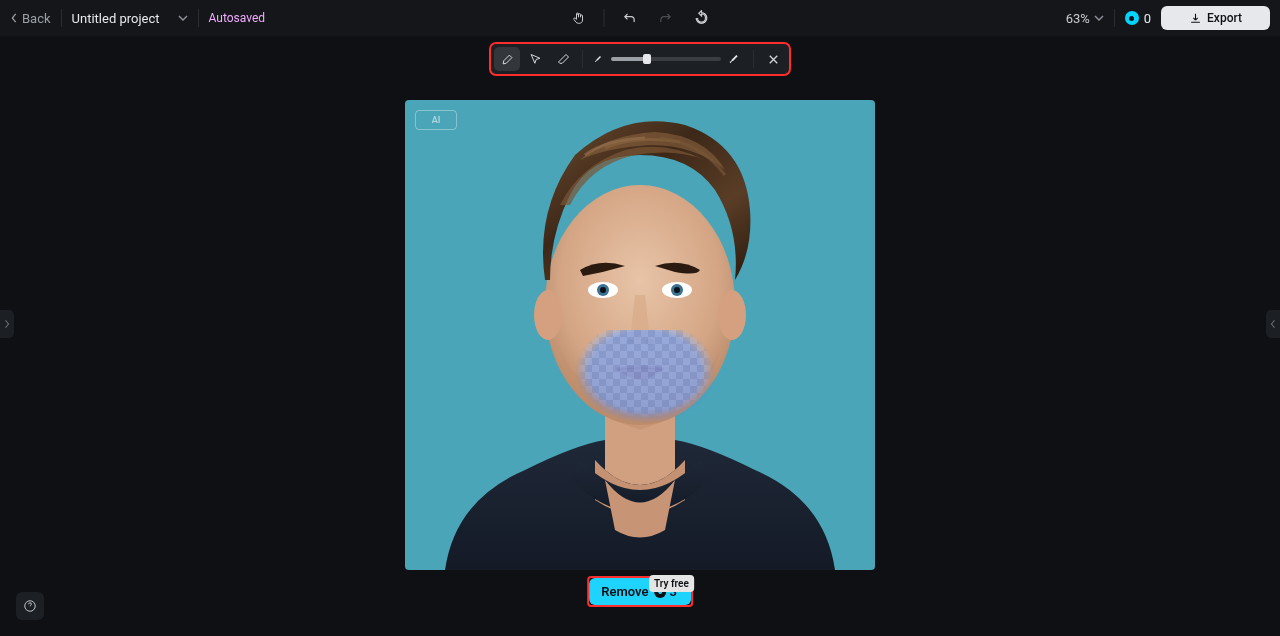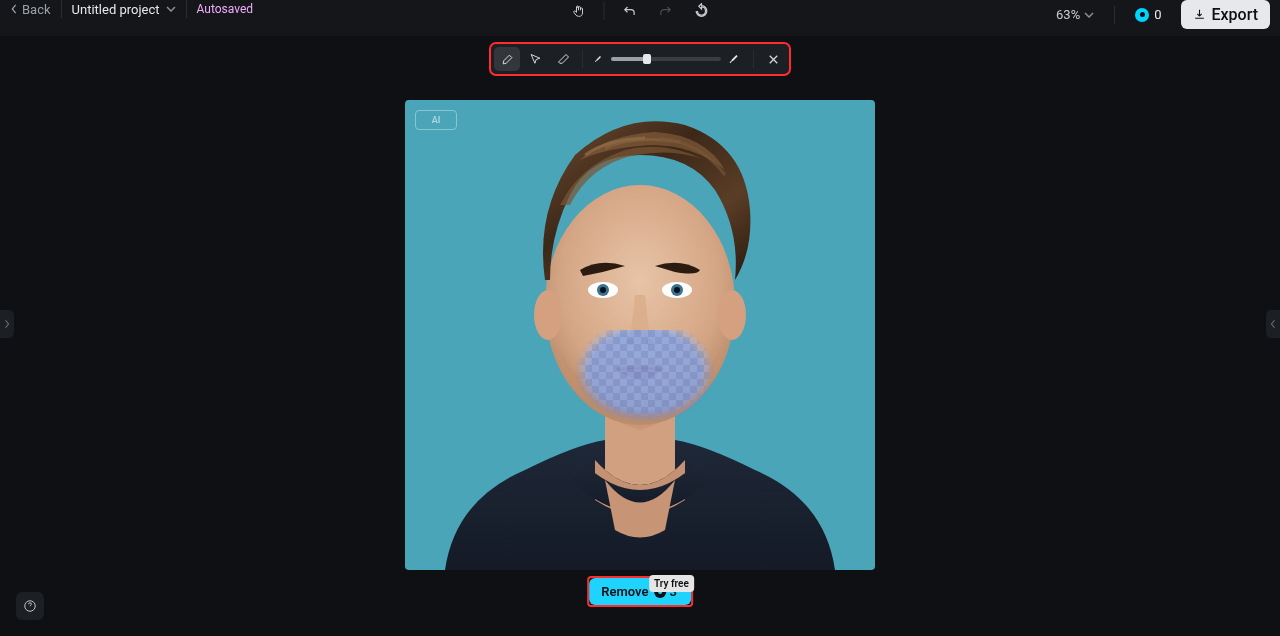--- a/index.html
+++ b/index.html
@@ -9,69 +9,69 @@
   font-family: -apple-system, BlinkMacSystemFont, "Segoe UI", Roboto, sans-serif;
   color: #e6e8eb;
   overflow: hidden;
   position: relative;
 }
 
 
 .topbar {
   height: 36px;
   display: flex;
-  align-items: flex-start;
+  align-items: center;
   justify-content: space-between;
   padding: 0 10px;
   background: #14161a;
   font-size: 13px;
 }
 .topbar-left { display: flex; align-items: center; gap: 10px; }
 .back-btn {
   display: flex; align-items: center; gap: 4px;
   color: #9aa0a6; cursor: pointer;
 }
 .back-btn svg { width: 8px; height: 10px; }
 .divider-v { width: 1px; height: 18px; background: #2a2d31; }
-.project-title { color: #e6e8eb; display: flex; align-items: center; gap: 6px; }
+.project-title { color: #e6e8eb; display: flex; align-items: center; gap: 18px; }
 .project-title svg { width: 10px; height: 6px; color: #8a8f96; }
 .autosaved { color: #f0abfc; font-size: 12px; }
 
 .topbar-center {
   display: flex; align-items: center; gap: 14px;
   position: absolute; left: 50%; transform: translateX(-50%);
 }
 .icon-btn {
   width: 22px; height: 22px;
   display: flex; align-items: center; justify-content: center;
   color: #c9ccd0; cursor: pointer; border-radius: 4px;
 }
 .icon-btn.disabled { color: #4a4d52; cursor: default; }
 .icon-btn svg { width: 16px; height: 16px; }
 
-.topbar-right { display: flex; align-items: center; gap: 20px; }
+.topbar-right { display: flex; align-items: center; gap: 10px; }
 .zoom { color: #c9ccd0; display: flex; align-items: center; gap: 4px; }
 .zoom svg { width: 10px; height: 6px; color: #8a8f96; }
 .credits {
   display: flex; align-items: center; gap: 5px;
   color: #e6e8eb;
 }
 .credits-icon {
   width: 14px; height: 14px; border-radius: 50%;
   background: #00d4ff; display: flex; align-items: center; justify-content: center;
 }
 .credits-icon::after {
   content: ""; width: 5px; height: 5px; border-radius: 50%;
   background: #0e1013;
 }
 .export-btn {
   background: #e6e8eb; color: #0e1013;
-  padding: 5px 12px; border-radius: 6px;
+  padding: 5px 28px; border-radius: 6px;
   display: flex; align-items: center; gap: 5px;
-  cursor: pointer; font-weight: 500; font-size: 16px;
+  cursor: pointer; font-weight: 500; font-size: 12px;
 }
 .export-btn svg { width: 13px; height: 13px; }
 
 
 .floating-toolbar {
   position: absolute;
   top: 42px; left: 50%; transform: translateX(-50%);
   background: #1c1f23;
   border-radius: 7px;
   display: flex; align-items: center; gap: 2px;

